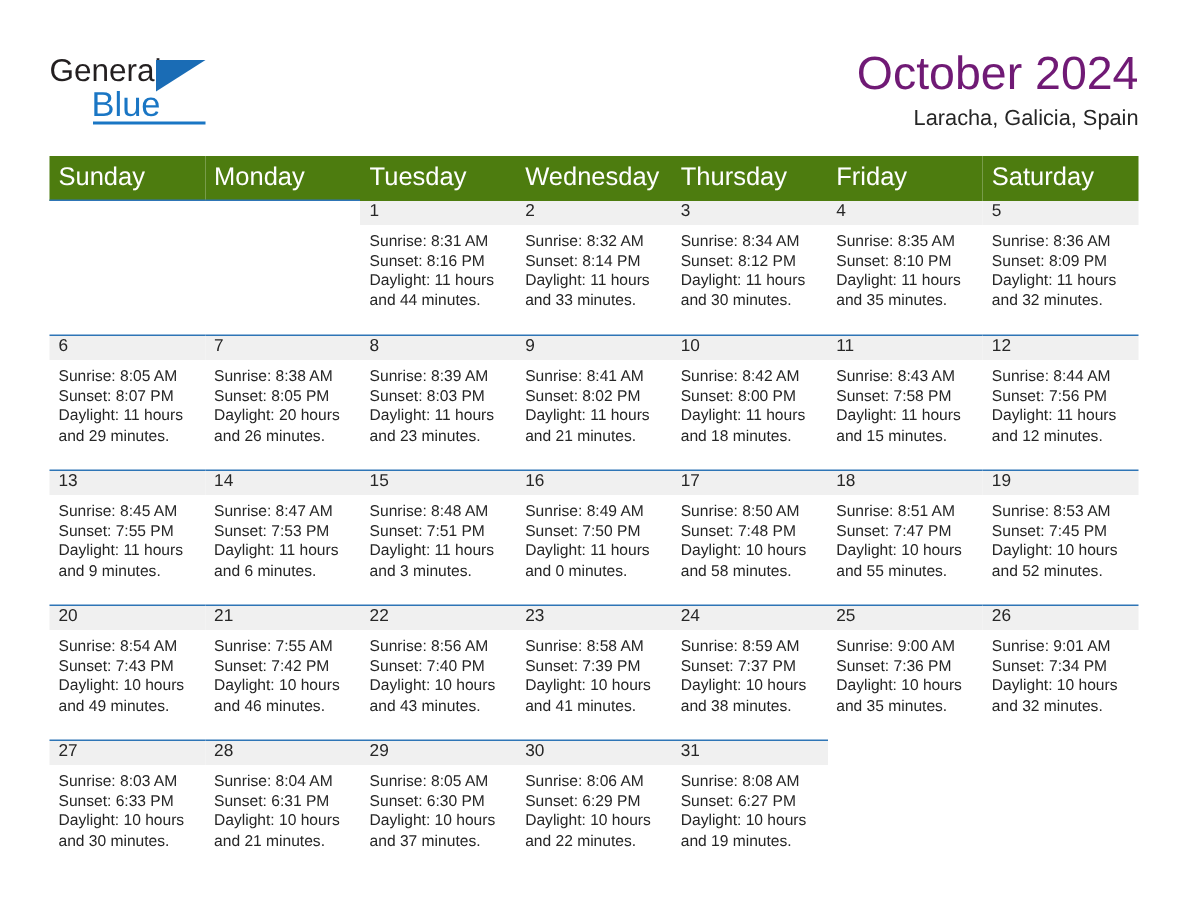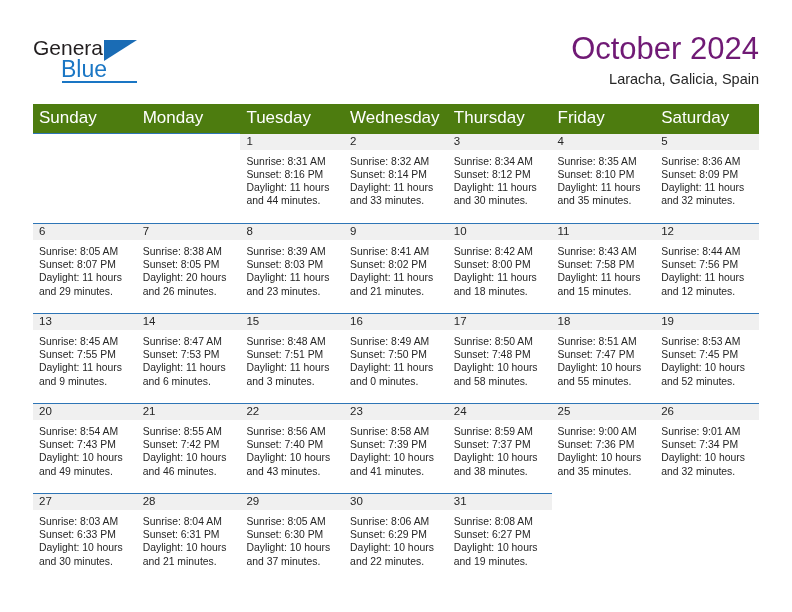--- a/index.html
+++ b/index.html
@@ -364,21 +364,21 @@
               <div class="daynum-strip">20</div>
               <div class="cell-body">
                 <div>Sunrise: 8:54 AM</div>
                 <div>Sunset: 7:43 PM</div>
                 <div class="daylight-line">Daylight: 10 hours and 49 minutes.</div>
               </div>
             </td>
             <td>
               <div class="daynum-strip">21</div>
               <div class="cell-body">
-                <div>Sunrise: 8:55 AM</div>
+                <div>Sunrise: 7:55 AM</div>
                 <div>Sunset: 7:42 PM</div>
                 <div class="daylight-line">Daylight: 10 hours and 46 minutes.</div>
               </div>
             </td>
             <td>
               <div class="daynum-strip">22</div>
               <div class="cell-body">
                 <div>Sunrise: 8:56 AM</div>
                 <div>Sunset: 7:40 PM</div>
                 <div class="daylight-line">Daylight: 10 hours and 43 minutes.</div>

